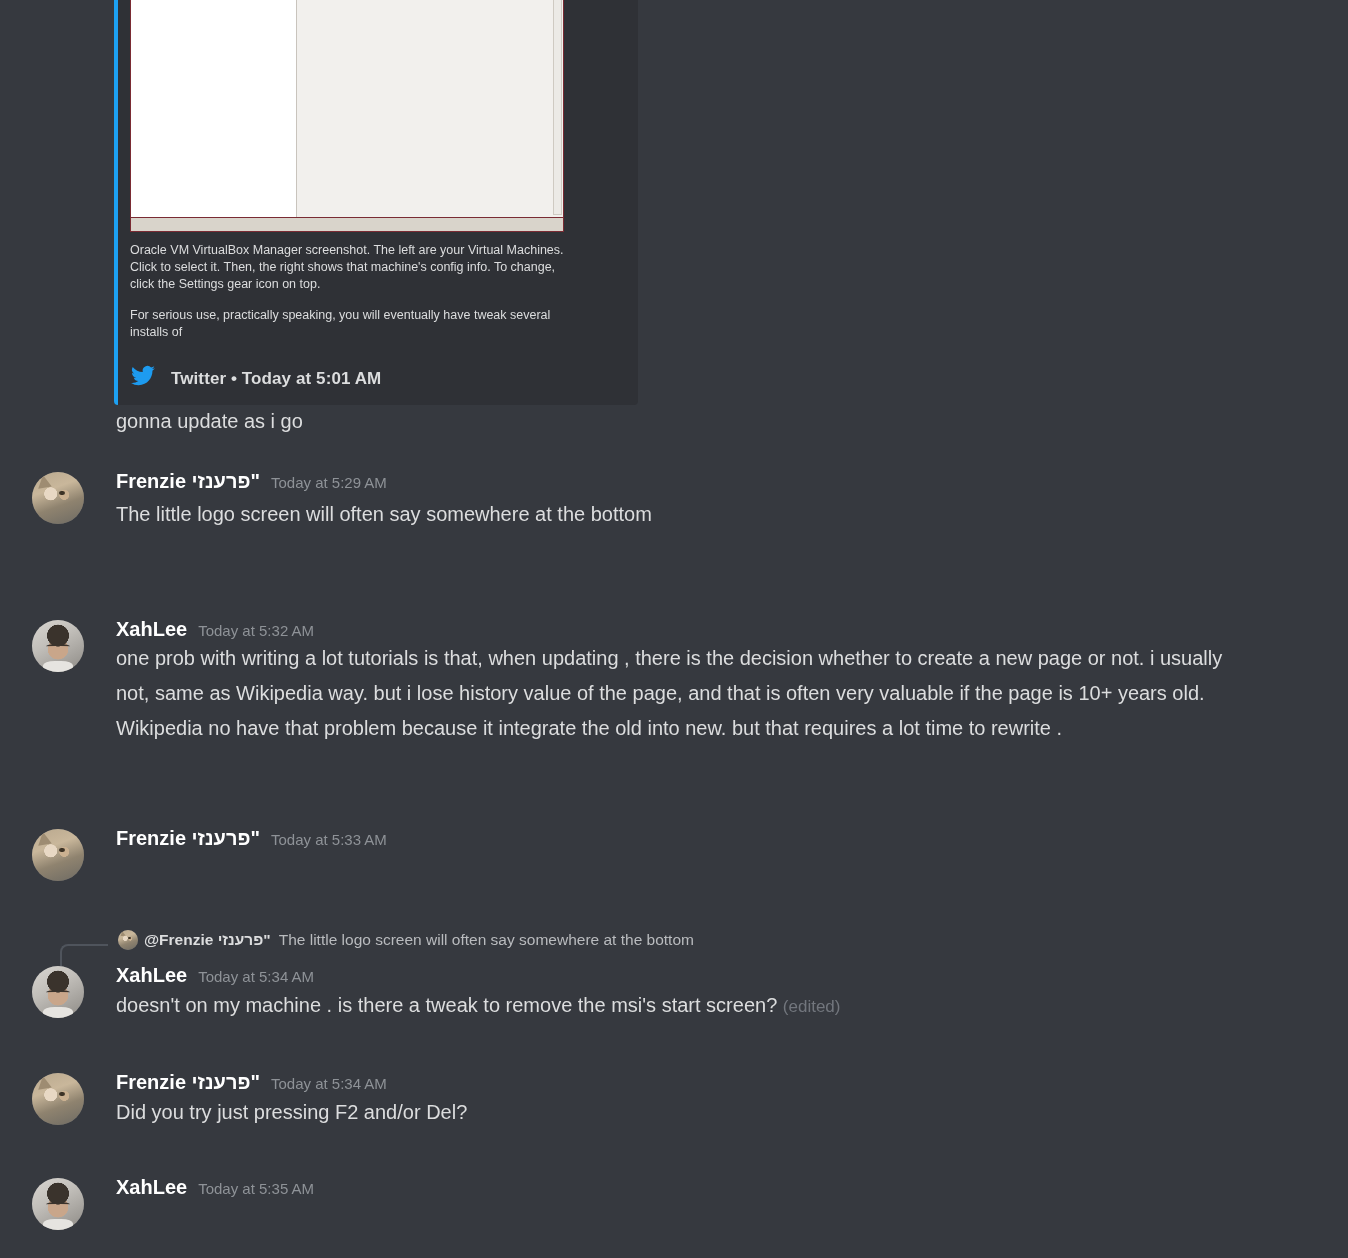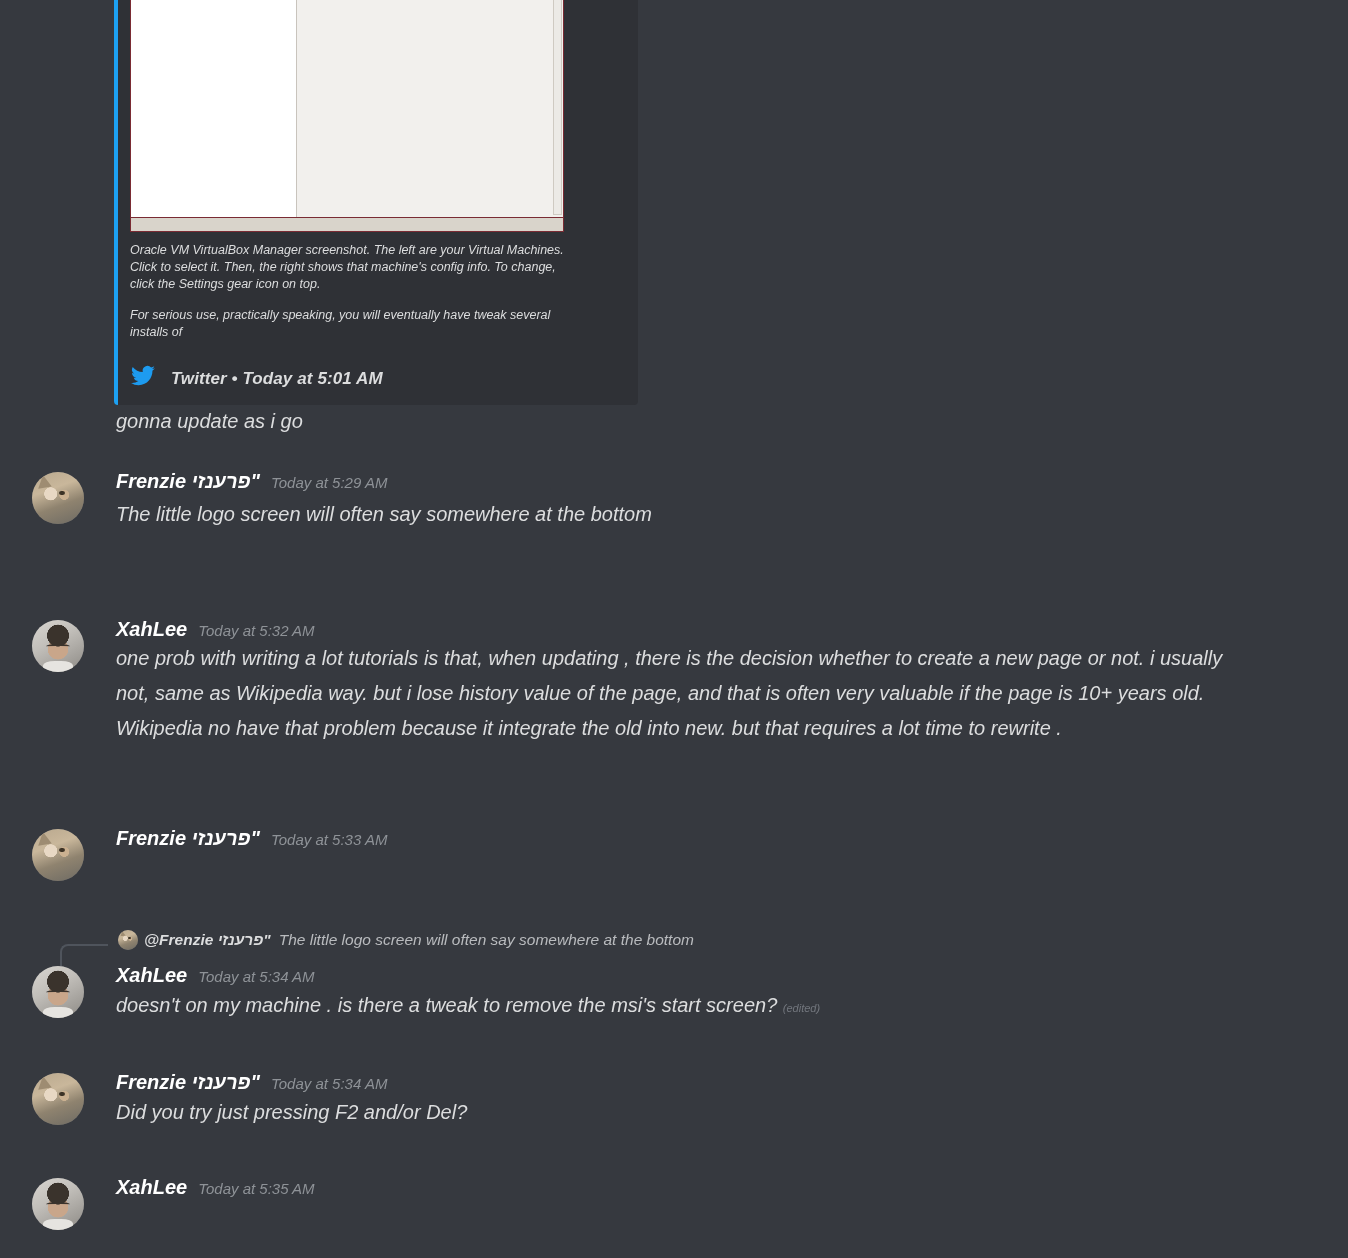--- a/index.html
+++ b/index.html
@@ -3,21 +3,21 @@
 <meta charset="utf-8">
 <style>
   html,body{margin:0;padding:0;}
   body{
     width:1348px;height:1258px;
     background:#36393f;
     font-family:"Liberation Sans","DejaVu Sans",sans-serif;
     overflow:hidden;
     -webkit-font-smoothing:antialiased;
   }
-  .chat{position:relative;width:1210px;height:1258px;font-style:italic;}
+  .chat{position:relative;width:1210px;height:1258px;}
 
   
   .embed-wrap{position:absolute;left:114px;top:-260px;width:524px;}
   .embed{
     position:relative;
     background:#2f3136;
     border-left:4px solid #1da1f2;
     border-radius:4px;
     padding:8px 16px 16px 12px;
     box-sizing:border-box;
@@ -51,21 +51,21 @@
   .msg{position:relative;padding:0 20px 0 0;}
   .avatar{
     position:absolute;left:32px;width:52px;height:52px;border-radius:50%;
     overflow:hidden;background:#5a5d63;
   }
   .msg-body{margin-left:116px;}
   .msg-head{display:flex;align-items:baseline;}
   .username{font-size:20px;font-weight:bold;color:#ffffff;white-space:nowrap;}
   .timestamp{font-size:15px;color:#8e9297;margin-left:11px;white-space:nowrap;}
   .line{font-size:20px;line-height:36px;color:#dcddde;}
-  .edited{font-size:11px;color:#72767d;}
+  .edited{font-size:17px;color:#72767d;}
   .cont-line{margin-left:116px;font-size:20px;line-height:41px;color:#dcddde;}
 
   
   .reply{position:relative;height:28px;margin-left:0;}
   .reply-spine{
     position:absolute;left:60px;top:14px;width:46px;height:24px;
     border-left:2px solid #4f545c;border-top:2px solid #4f545c;
     border-top-left-radius:8px;
   }
   .reply-content{position:absolute;left:118px;top:0;display:flex;align-items:center;white-space:nowrap;}

